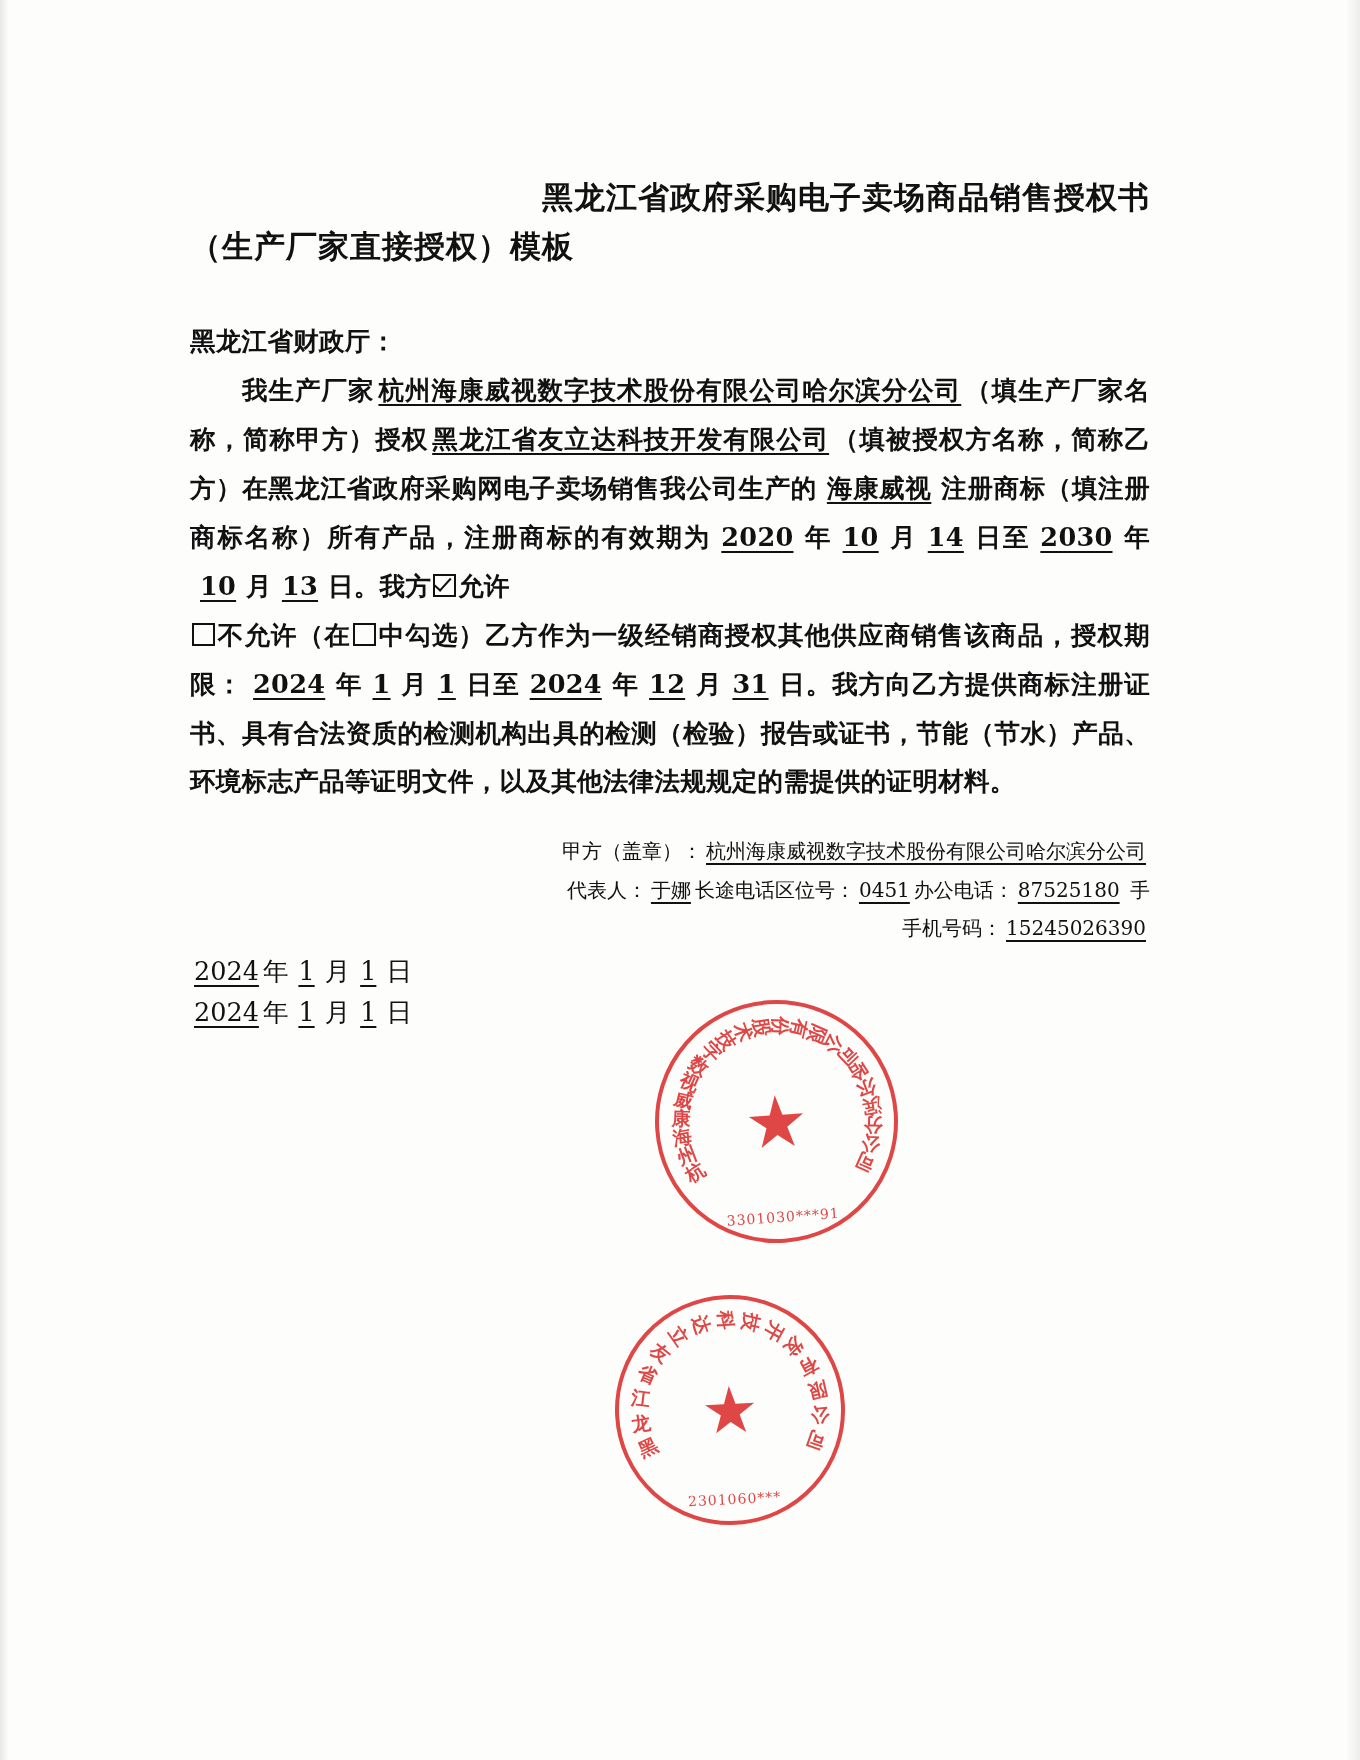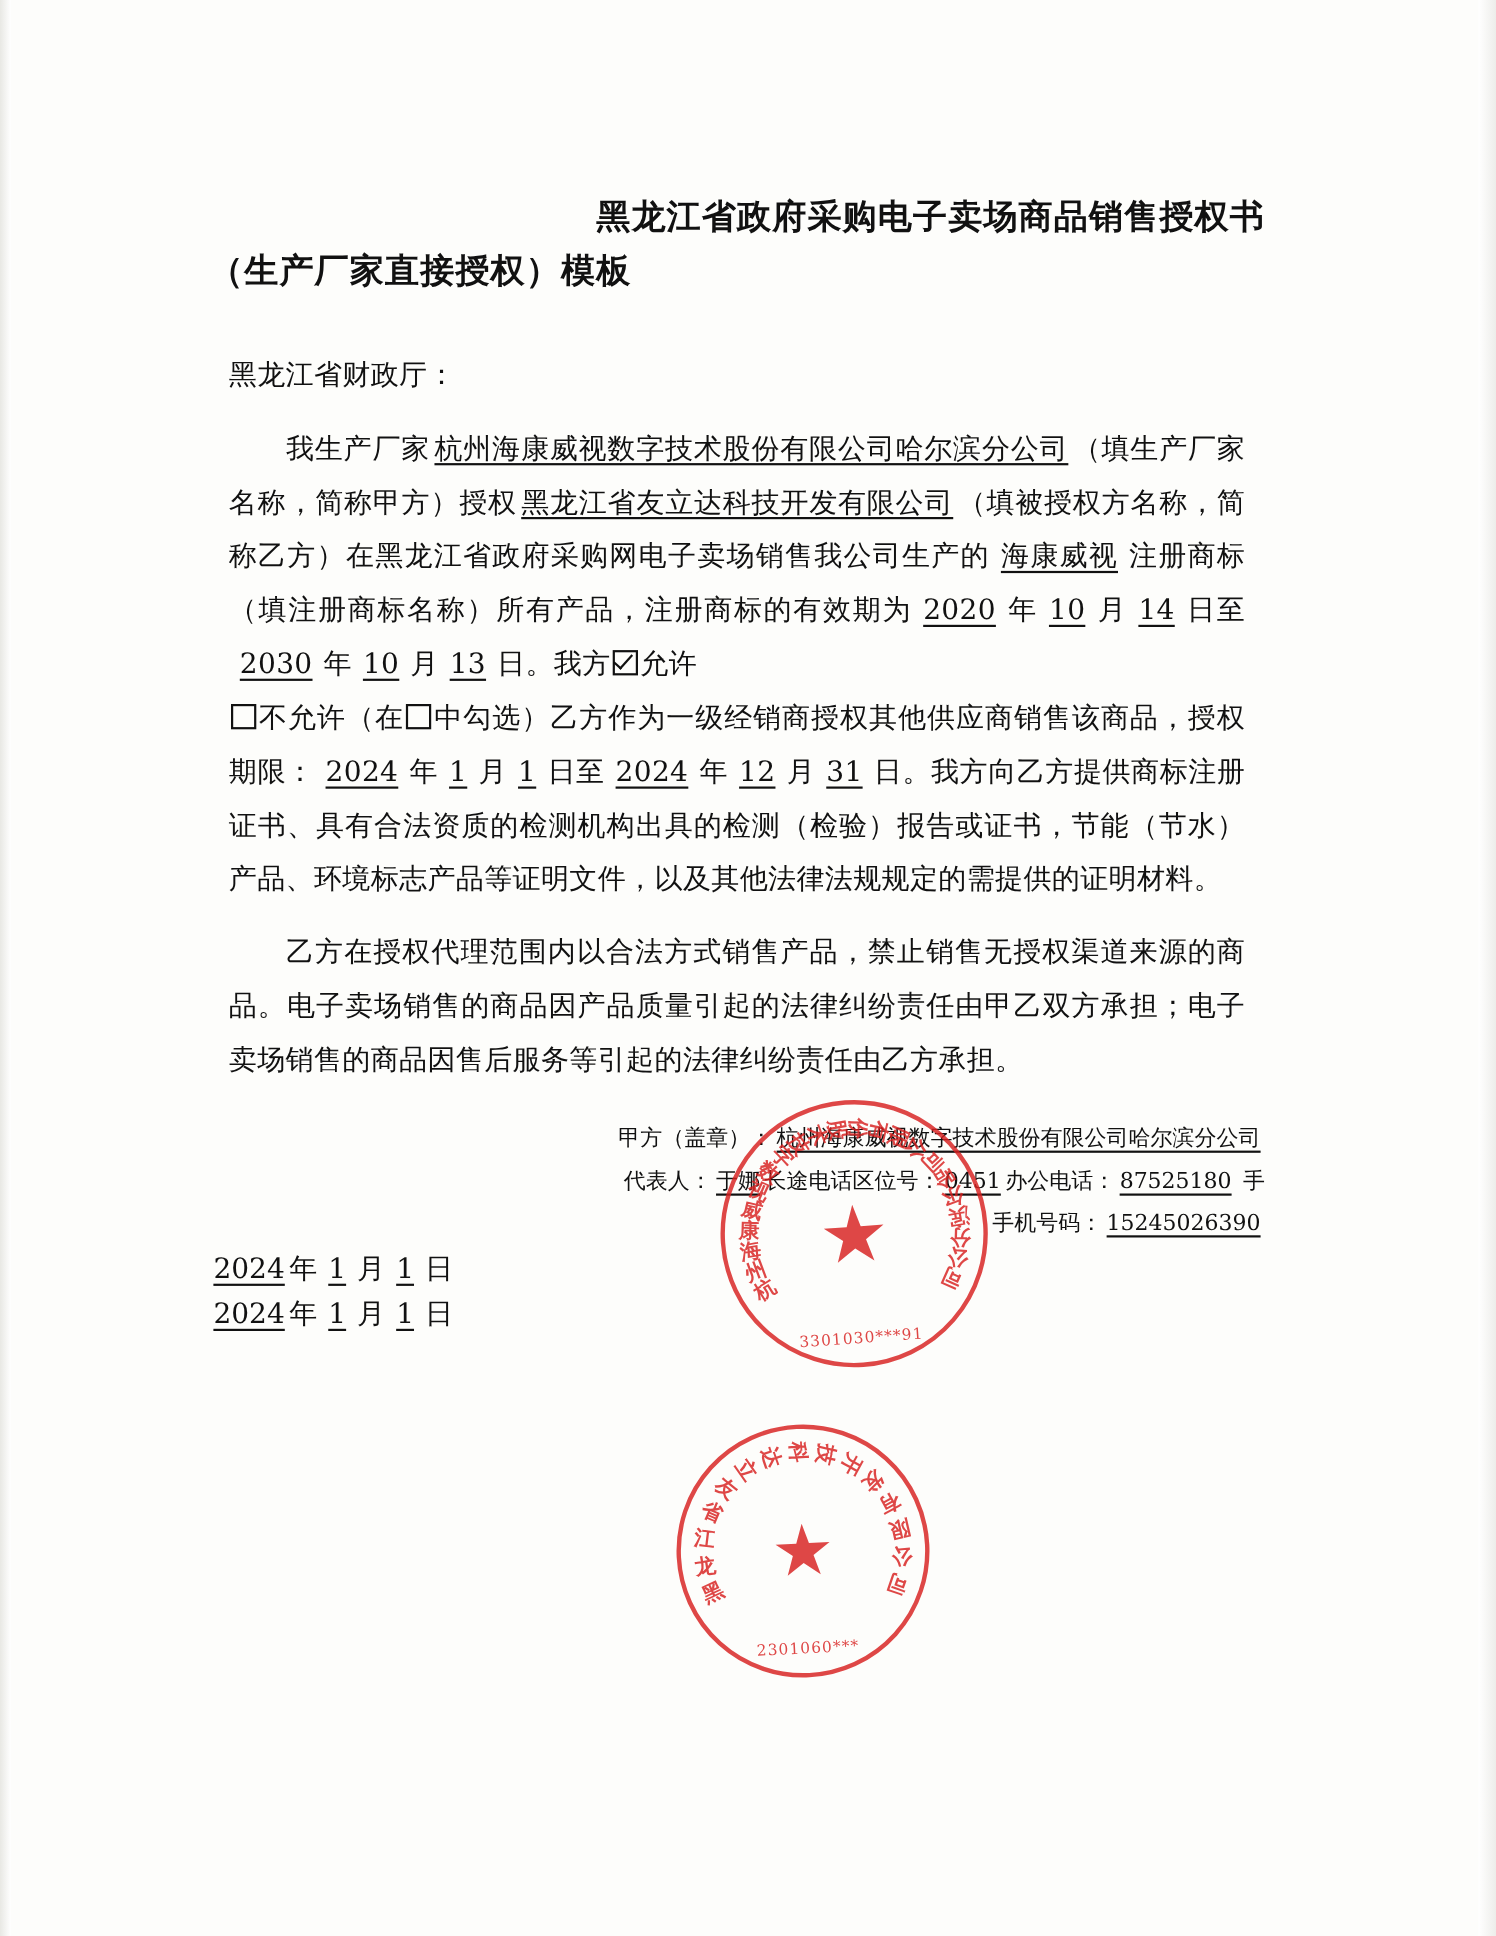--- a/index.html
+++ b/index.html
@@ -56,21 +56,22 @@
     margin-top: 4px;
   }
   .body-text {
     margin-top: 48px;
     font-size: 25.5px;
     line-height: 1.92;
     letter-spacing: 0.3px;
     text-align: justify;
   }
   .para {
-    margin: 18px;
+    margin: 0;
+    font-weight: bold;
   }
   .indent {
     text-indent: 52px;
   }
   .fill {
     text-decoration: underline;
     text-underline-offset: 5px;
     white-space: nowrap;
     padding: 0 4px;
   }
@@ -196,21 +197,20 @@
 
     <div class="title">黑龙江省政府采购电子卖场商品销售授权书</div>
     <div class="title-line2">（生产厂家直接授权）模板</div>
 
     <div class="body-text">
 
       <p class="para">黑龙江省财政厅：</p>
 
       <p class="para indent"><span>我生产厂家</span><span class="fill">杭州海康威视数字技术股份有限公司哈尔滨分公司</span><span>（填生产厂家名称，简称甲方）授权</span><span class="fill">黑龙江省友立达科技开发有限公司</span><span>（填被授权方名称，简称乙方）在黑龙江省政府采购网电子卖场销售我公司生产的</span><span class="fill-sm">海康威视</span><span>注册商标（填注册商标名称）所有产品，注册商标的有效期为</span><span class="fill-sm">2020</span><span>年</span><span class="fill-sm">10</span><span>月</span><span class="fill-sm">14</span><span>日</span>至<span class="fill-sm">2030</span><span>年</span><span class="fill-sm">10</span><span>月</span><span class="fill-sm">13</span><span>日</span><span>。我方</span><span class="box-checked"></span><span>允许</span><br><span class="box-empty"></span><span>不允许</span><span>（在</span><span class="box-empty"></span><span>中勾选）乙方作为一级经销商授权其他供应商销售该商品，</span><span>授权期限：</span><span class="fill-sm">2024</span><span>年</span><span class="fill-sm">1</span><span>月</span><span class="fill-sm">1</span><span>日</span>至<span class="fill-sm">2024</span><span>年</span><span class="fill-sm">12</span><span>月</span><span class="fill-sm">31</span><span>日</span><span>。我方向乙方提供商标注册证书、具有合法资质的检测机构出具的检测（检验）报告或证书，节能（节水）产品、环境标志产品等证明文件，以及其他法律法规规定的需提供的证明材料。</span></p>
 
-      <p class="para indent" style="margin-top:10px;">乙方在授权代理范围内以合法方式销售产品，禁止销售无授权渠道来源的商品。电子卖场销售的商品因产品质量引起的法律纠纷责任由甲乙双方承担；电子卖场销售的商品因售后服务等引起的法律纠纷责任由乙方承担。</p>
     </div>
 
     <div class="sig-block">
       <span style="display:inline-block;width:52px;"></span><span>甲方（盖章）：</span><span class="fill">杭州海康威视数字技术股份有限公司哈尔滨分公司</span><br>
       <span>代表人：</span><span class="fill">于娜</span><span>长途电话区位号：</span><span class="fill">0451</span><span>办公电话：</span><span class="fill">87525180</span>&nbsp;手<br>
       <span>手机号码：</span><span class="fill">15245026390</span>
     </div>
 
     <div class="date-line">
       <span class="fill">2024</span><span>年</span><span class="fill-sm">1</span><span>月</span><span class="fill-sm">1</span><span>日</span>

